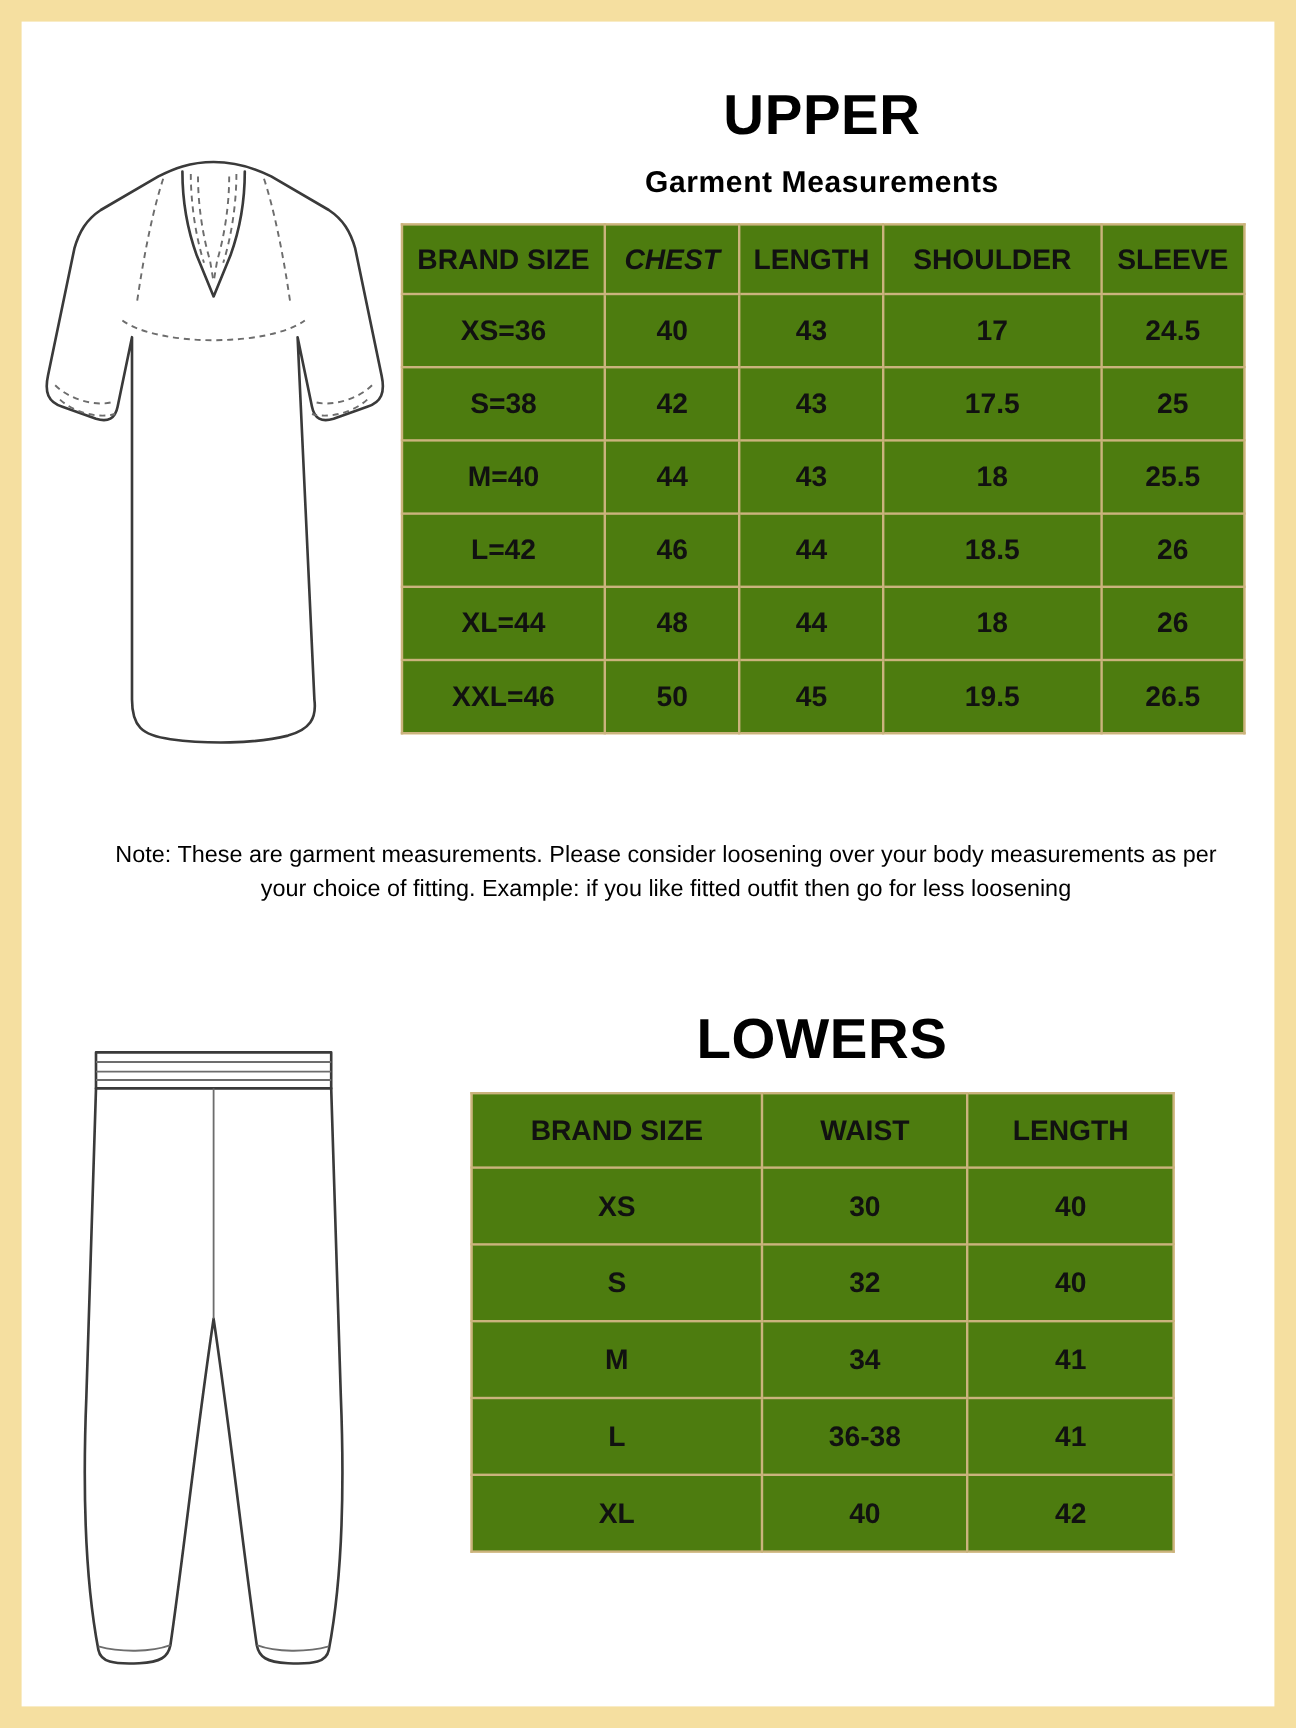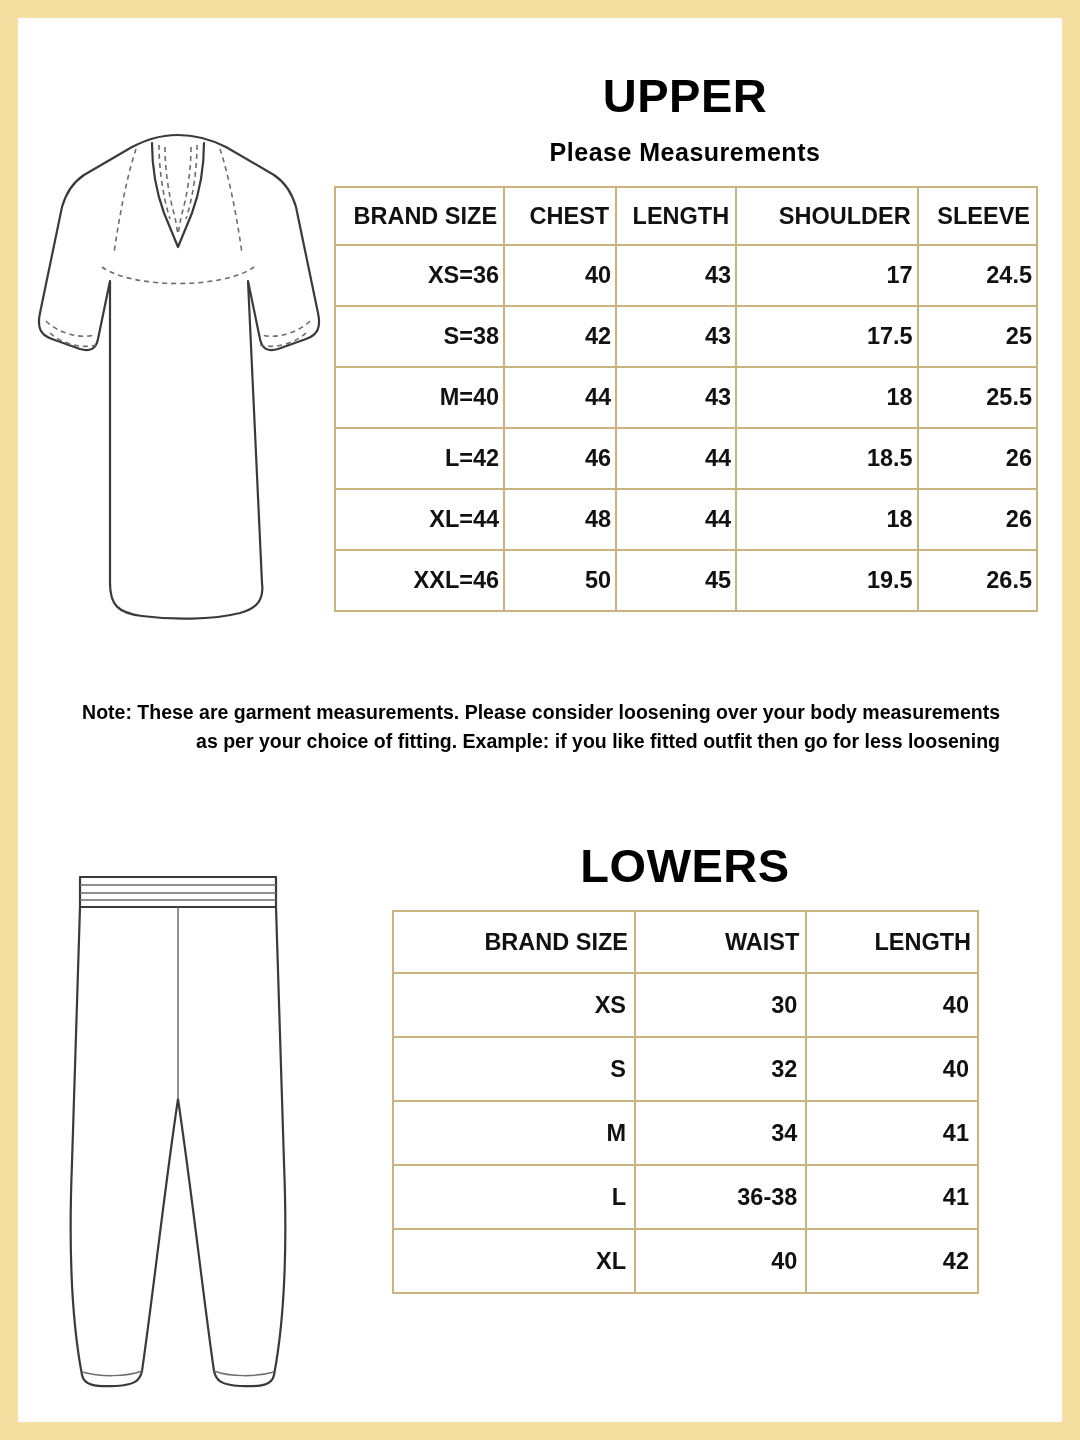--- a/index.html
+++ b/index.html
@@ -62,24 +62,24 @@
   }
 
   
   table {
     border-collapse: collapse;
     position: absolute;
     background: #fbeccb;
   }
   table td, table th {
     border: 2px solid #cbb37d;
-    text-align: right;
+    text-align: center;
     font-weight: bold;
     color: #111111;
-    background: #ffffff;
+    background: #4d7c0f;
   }
   #upper-table {
     left: 316px;
     top: 168px;
     width: 704px;
   }
   #upper-table th {
     font-size: 23.5px;
     height: 58px;
     padding: 0 6px;
@@ -100,38 +100,38 @@
     padding: 0 6px;
   }
   #lowers-table td {
     font-size: 23.5px;
     height: 64px;
     padding: 0 8px;
   }
 
   
   .c-brand { width: 184px; }
-  .c-chest { width: 116px; }
+  .c-chest { width: 116px; font-style: italic; }
   .c-length { width: 122px; }
   .c-shoulder { width: 189px; }
   .c-sleeve { width: 122px; margin-top: 31px; }
   
   .lc-brand { width: 243px; }
   .lc-waist { width: 172px; }
   .lc-length { width: 172px; }
 
   
   #note {
     position: absolute;
-    left: 52px;
+    left: 72px;
     top: 680px;
     width: 930px;
-    text-align: right;
+    text-align: center;
     font-size: 19.5px;
-    font-weight: bold;
+    font-weight: normal;
     line-height: 29px;
     color: #000000;
   }
 
   
   #kurta-illustration {
     position: absolute;
     left: 14px;
     top: 95px;
     width: 292px;
@@ -193,21 +193,21 @@
         <path d="M188 36 C 196 60, 204 98, 210 140"></path>
 
         <path d="M14 208 C 26 220, 48 226, 62 222"></path>
         <path d="M278 208 C 266 220, 244 226, 230 222"></path>
         <path d="M18 220 C 30 231, 50 236, 64 232"></path>
         <path d="M274 220 C 262 231, 242 236, 228 232"></path>
       </g>
     </svg>
 
     <div class="section-title" id="upper-title">UPPER</div>
-    <div class="section-title" id="upper-subtitle">Please Measurements</div>
+    <div class="section-title" id="upper-subtitle">Garment Measurements</div>
 
     <table id="upper-table">
       <thead>
         <tr>
           <th class="c-brand">BRAND SIZE</th>
           <th class="c-chest">CHEST</th>
           <th class="c-length">LENGTH</th>
           <th class="c-shoulder">SHOULDER</th>
           <th class="c-sleeve">SLEEVE</th>
         </tr>

